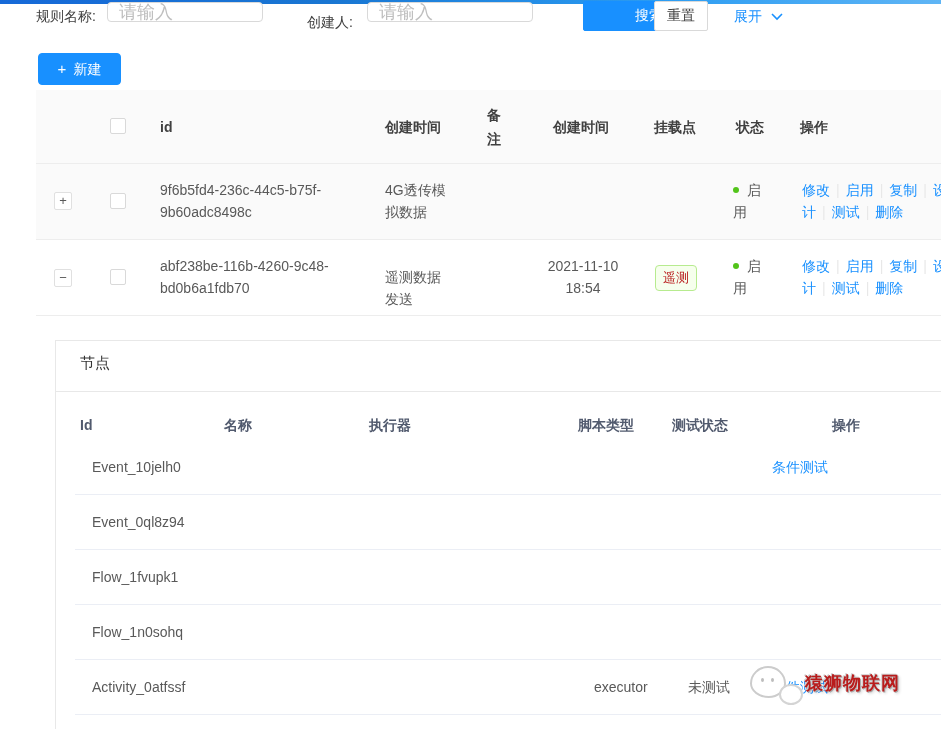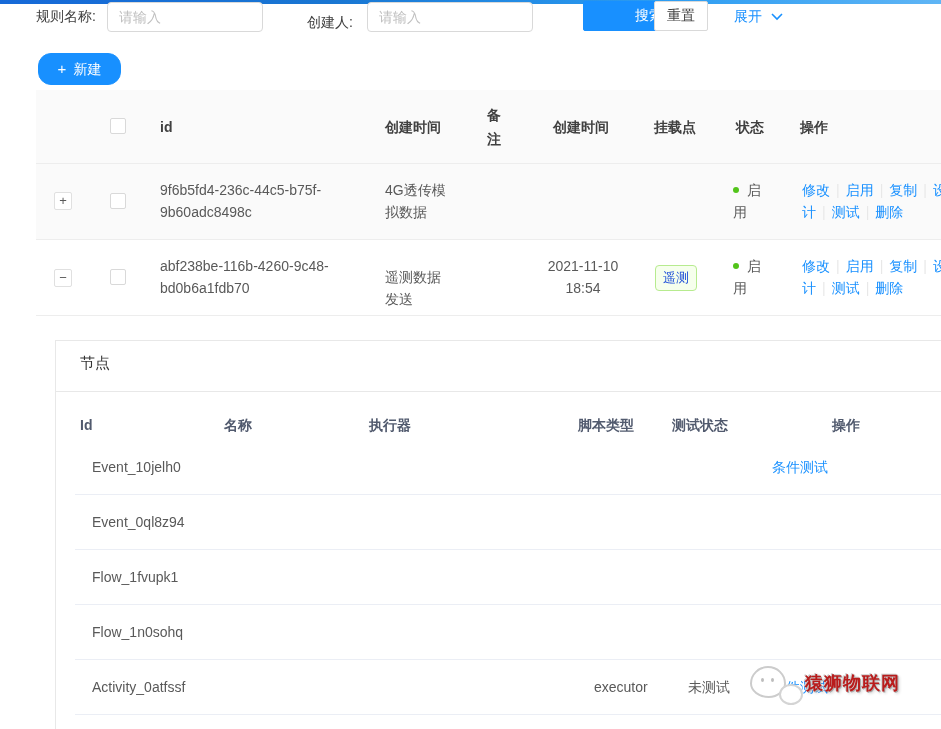--- a/index.html
+++ b/index.html
@@ -4,22 +4,22 @@
 <style>
   * { margin:0; padding:0; box-sizing:border-box; }
   body { background:#fff; }
   .screen {
     position:relative; width:941px; height:729px; overflow:hidden; background:#fff;
     font-family:"Liberation Sans","DejaVu Sans",sans-serif; font-size:14px; color:#595959;
   }
   .topbar { position:absolute; left:0; top:0; width:941px; height:4px;
     background:linear-gradient(90deg,#1669d8 0%,#1976d2 35%,#2b9cf2 70%,#5fb5f5 100%); }
   .flabel { position:absolute; top:0; line-height:33px; color:#404040; white-space:nowrap; }
-  .tinput { position:absolute; top:2px; height:30px; border:1px solid #d9d9d9; border-radius:4px;
-    padding:0 11px; font-size:14px; color:#595959; outline:none;
+  .tinput { position:absolute; top:2px; height:20px; border:1px solid #d9d9d9; border-radius:4px;
+    padding:0 11px; font-size:18px; color:#595959; outline:none;
     font-family:"Liberation Sans","DejaVu Sans",sans-serif; }
   .tinput::placeholder { color:#bfbfbf; }
   .btn { position:absolute; height:30px; border-radius:2px; font-size:14px; cursor:pointer;
     font-family:"Liberation Sans","DejaVu Sans",sans-serif; }
   .btn-primary { background:#1890ff; color:#fff; border:1px solid #1890ff; }
   .btn-default { background:#fff; color:#404040; border:1px solid #d9d9d9; }
   .expand-link { position:absolute; top:0; line-height:33px; color:#1890ff; cursor:pointer; white-space:nowrap;margin-left:12px; }
   .btn-new { height:32px; border-radius:4px; }
   .btn-new .plus { margin-right:7px; font-size:15px; }
   .thead-bg { position:absolute; left:36px; top:90px; width:905px; height:73px; background:#fafafa; }
@@ -31,21 +31,21 @@
   .hdr-wrap { white-space:normal; line-height:24px; }
   .checkbox { position:absolute; width:16px; height:16px; background:#fff;
     border:1px solid #d9d9d9; border-radius:2px; cursor:pointer; }
   .expander { position:absolute; width:18px; height:18px; background:#fff; border:1px solid #e0e0e0;
     border-radius:2px; color:#595959; font-size:13px; line-height:15px; text-align:center; cursor:pointer; }
   .dot { display:inline-block; width:6px; height:6px; border-radius:50%; background:#52c41a;
     margin-right:8px; vertical-align:2px; }
   .link { color:#1890ff; cursor:pointer; white-space:nowrap; }
   .sep { color:#e8e8e8; margin:0 6px; }
   .ops-line { white-space:nowrap; }
-  .tag { position:absolute; padding:2px 7px; font-size:13px; line-height:20px; color:#1d4ed8;
+  .tag { position:absolute; padding:2px 7px; font-size:13px; line-height:20px; color:#b91c1c;
     background:#f6ffed; border:1px solid #b7eb8f; border-radius:4px; }
   .card { position:absolute; left:55px; top:340px; width:900px; height:389px;
     border:1px solid #e8e8e8; border-bottom:none; background:#fff; }
   .card-title { position:absolute; left:80px; top:352px; line-height:22px; font-size:15px; color:#333; }
   .ihline { position:absolute; left:75px; width:866px; height:1px; background:#ebeef5; }
   .ihdr { position:absolute; line-height:20px; color:#515a6e; font-weight:600; white-space:nowrap; }
   .icell { position:absolute; line-height:20px; color:#595959; white-space:nowrap; }
   .ilink { position:absolute; line-height:20px; color:#1890ff; cursor:pointer; white-space:nowrap; z-index:1; }
   .watermark { position:absolute; left:748px; top:654px; width:200px; height:60px; z-index:3; pointer-events:none; }
   .wm-bubble-big { position:absolute; left:2px; top:12px; width:36px; height:32px; background:#fff;
@@ -70,21 +70,21 @@
   <input class="tinput" style="left: 367px; width: 166px;" placeholder="请输入">
   <button class="btn btn-primary" style="left:583px;top:1px;width:81px;text-align:right;">搜索</button>
   <button class="btn btn-default" style="left:654px;top:1px;width:54px;">重置</button>
   <div class="expand-link" style="left:722px;">
     <span>展开</span>
     <svg width="12" height="8" viewBox="0 0 12 8" style="margin-left:5px;">
       <path d="M1 1 L6 6 L11 1" stroke="#1890ff" stroke-width="1.6" fill="none"></path>
     </svg>
   </div>
 
-  <button class="btn btn-primary btn-new" style="left:38px;top:53px;width:83px;border-radius:13px;">
+  <button class="btn btn-primary btn-new" style="left:38px;top:53px;width:83px;">
     <span class="plus">+</span><span>新建</span>
   </button>
 
   <div class="thead-bg"></div>
   <div class="row1-bg"></div>
   <div class="row2-bg"></div>
   <div class="hline" style="left:36px;top:163px;width:905px;"></div>
   <div class="hline" style="left:36px;top:239px;width:905px;"></div>
   <div class="hline" style="left:36px;top:315px;width:905px;"></div>
 

